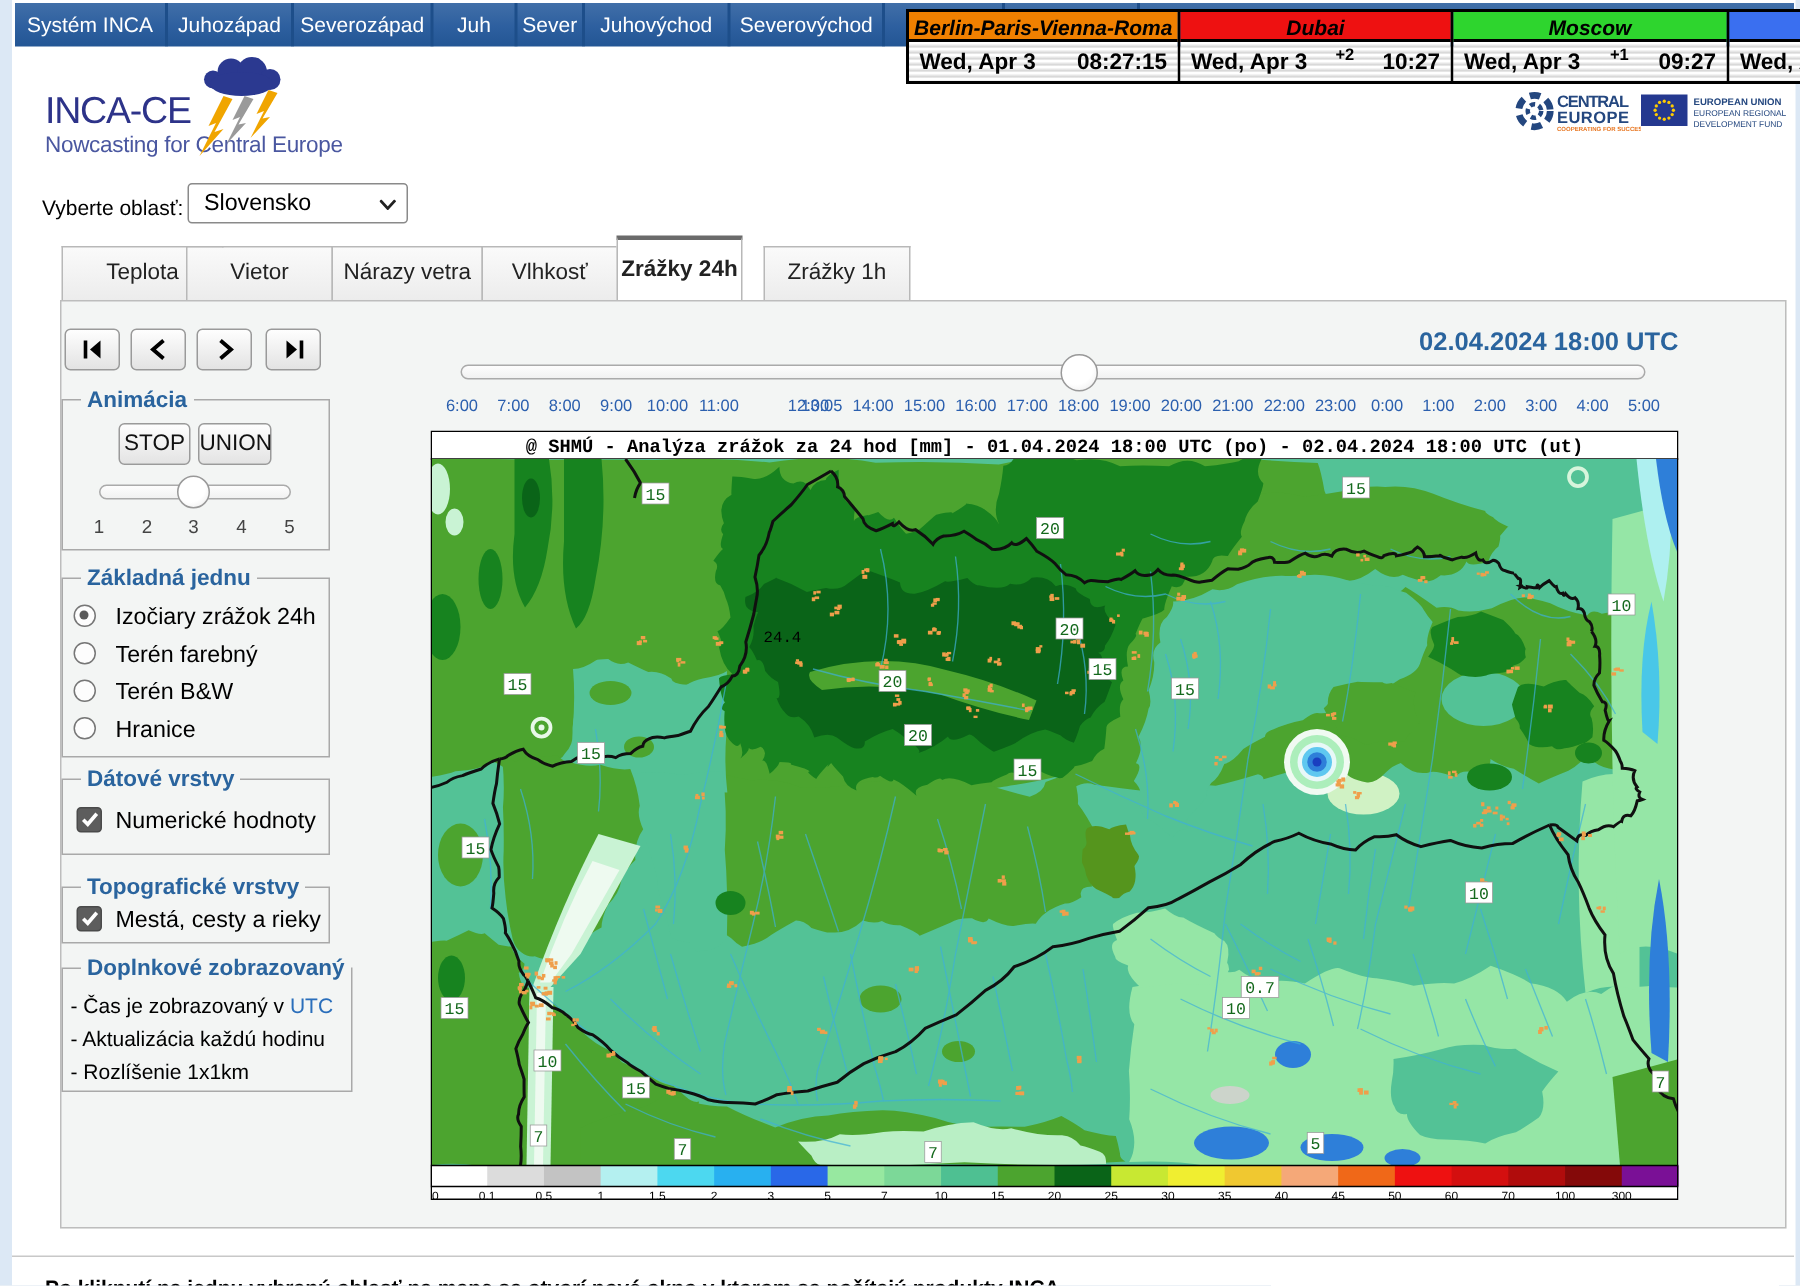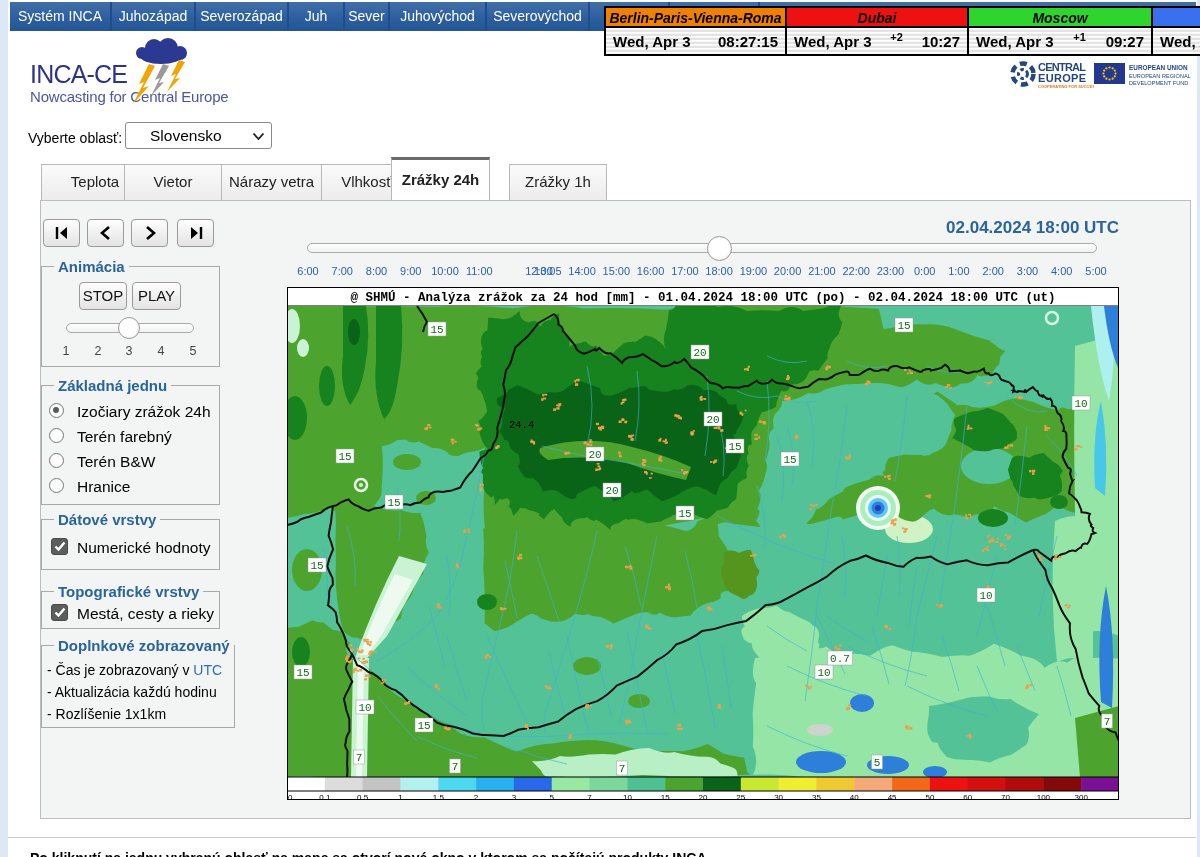--- a/index.html
+++ b/index.html
@@ -32,21 +32,21 @@
 #logosub { position:absolute; left:30px; top:88px; font-size:15px; color:#4a57a0; letter-spacing:-0.2px; }
 #logoicon { position:absolute; left:131px; top:38px; }
 
 
 #ce { position:absolute; left:1010px; top:60px; }
 #eu { position:absolute; left:1094px; top:62px; }
 
 
 #sel-label { position:absolute; left:28px; top:130px; font-size:14px; color:#000; }
 #sel { position:absolute; left:125px; top:122px; width:147px; height:27px; border:1px solid #8a8a8a;
-  border-radius:3px; background:#fff; font-size:15.5px; padding-left:24px; line-height:25px; }
+  border-radius:3px; background:#fff; font-size:15.5px; padding-left:10px; line-height:25px; }
 #sel svg { position:absolute; right:7px; top:10px; }
 
 
 #tabs { position:absolute; left:41px; top:157px; height:43px; }
 #tabs .tab { position:absolute; bottom:0; height:36px; line-height:34px; text-align:center;
   background:linear-gradient(#fafafa,#ececec); border:1px solid #b8b8b8; border-bottom:none;
   font-size:15px; color:#222; }
 #tabs .tab.act { height:43px; line-height:40px; background:#fff; border-top:3px solid #6b6b6b;
   font-weight:bold; z-index:5; }
 
@@ -186,21 +186,21 @@
 <svg width="11" height="7" viewBox="0 0 11 7">
       <path d="M0.5,0.5 L5.5,6 L10.5,0.5" fill="none" stroke="#222" stroke-width="1.8"></path>
     </svg>
 </div>
 
 <div id="tabs">
   <span class="tab" style="left:0; width:108px;">Teplota</span>
     <span class="tab" style="left:83px; width:98px;">Vietor</span>
     <span class="tab" style="left:180px; width:101px;">Nárazy vetra</span>
     <span class="tab" style="left:280px; width:91px;">Vlhkosť</span>
-    <span class="tab act" style="left:350px; width:99px;">Zrážky 24h</span>
+    <span class="tab act" style="left:370px; width:84px;">Zrážky 24h</span>
     <span class="tab" style="left:468px; width:98px;">Zrážky 1h</span>
 </div>
 
 <div id="panel"></div>
 
 <div class="navbtn" style="left:43px; top:219px;">
     <svg width="16" height="16" viewBox="0 0 16 16">
       <path d="M3,2 V14" stroke="#000" stroke-width="2.4" fill="none"></path>
       <path d="M13,2 L6,8 L13,14 Z" fill="#000"></path>
     </svg>
@@ -219,21 +219,21 @@
     <svg width="16" height="16" viewBox="0 0 16 16">
       <path d="M3,2 L10,8 L3,14 Z" fill="#000"></path>
       <path d="M13,2 V14" stroke="#000" stroke-width="2.4" fill="none"></path>
     </svg>
   </div>
 
 <fieldset class="fs" style="left:41px; top:258px; width:179px; height:109px;">
   <legend>Animácia</legend>
 </fieldset>
 <div class="btn" style="left:79px; top:282px; width:48px; height:28px; line-height:26px;">STOP</div>
-<div class="btn" style="left:132px; top:282px; width:49px; height:28px; line-height:26px;">PLAY</div>
+<div class="btn" style="left:132px; top:282px; width:49px; height:28px; line-height:26px;">UNION</div>
 <div class="track" style="left:66px; top:323px; width:128px;"></div>
 <div class="thumb" style="left:118px; top:317px; width:22px; height:22px;"></div>
 <span class="num5" style="left:56px; top:344px;">1</span>
 <span class="num5" style="left:88px; top:344px;">2</span>
 <span class="num5" style="left:119px; top:344px;">3</span>
 <span class="num5" style="left:151px; top:344px;">4</span>
 <span class="num5" style="left:183px; top:344px;">5</span>
 
 <fieldset class="fs" style="left:41px; top:377px; width:179px; height:128px;">
   <legend>Základná jednu</legend>

